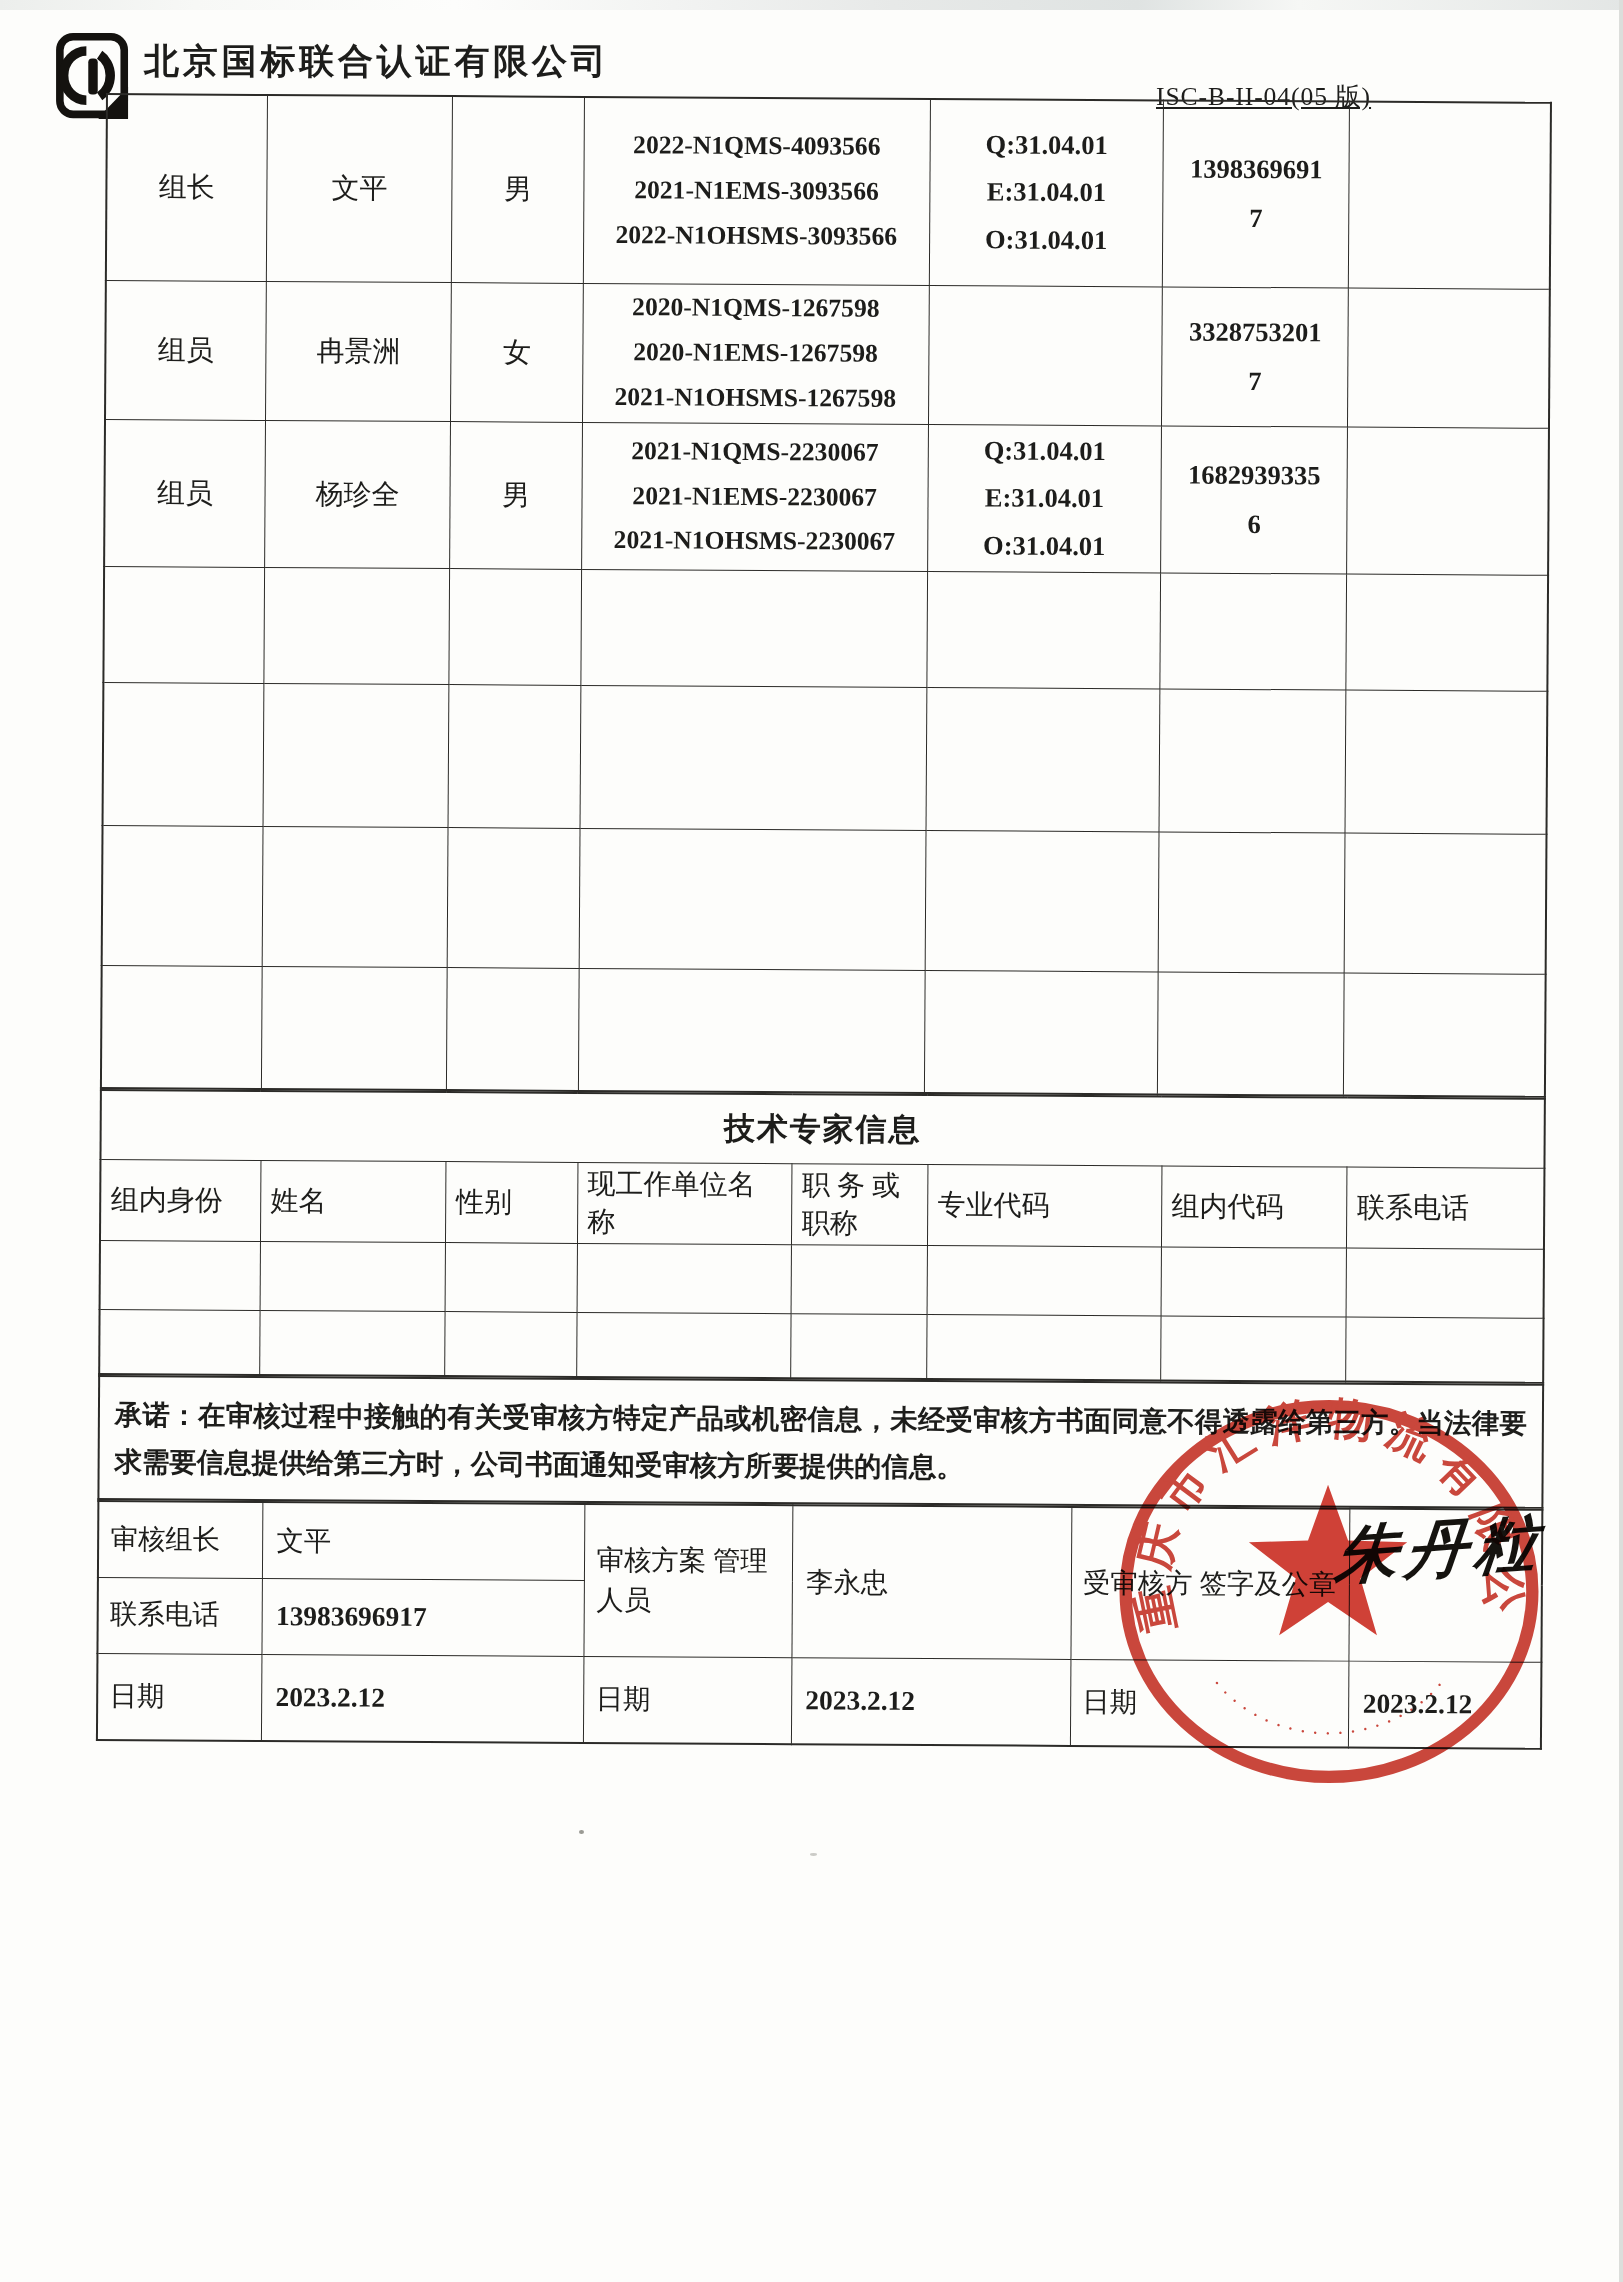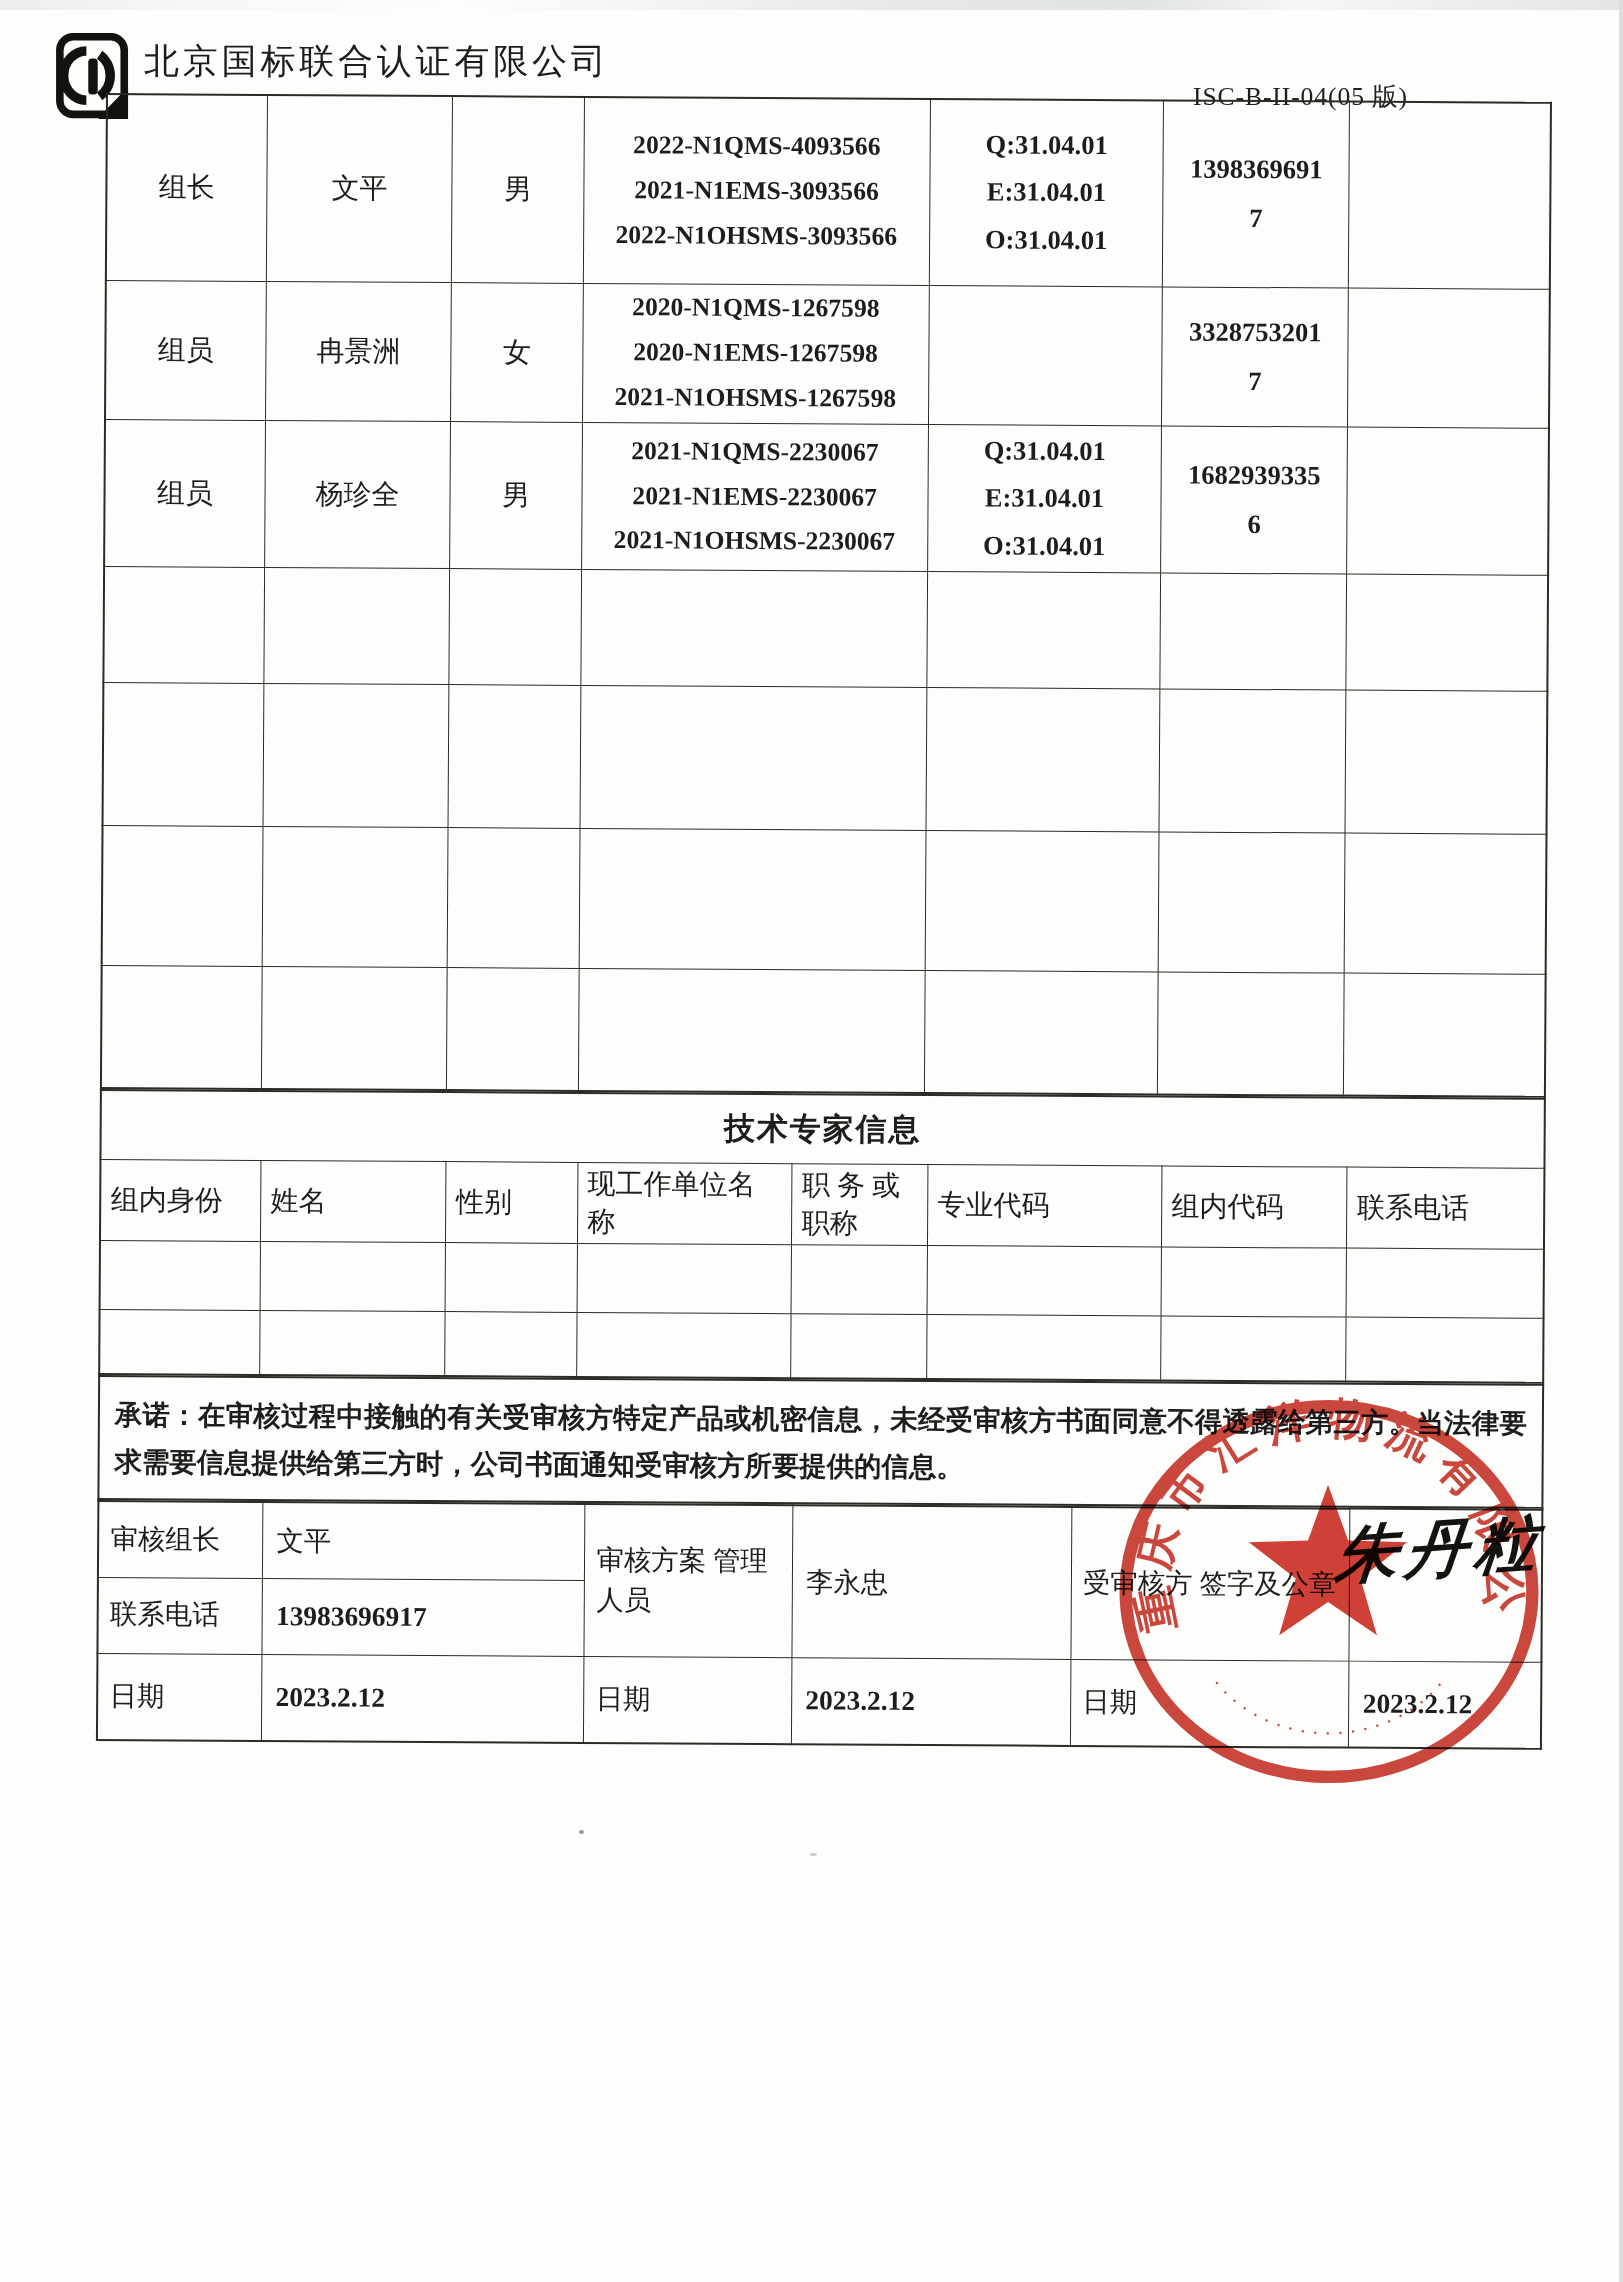--- a/index.html
+++ b/index.html
@@ -11,25 +11,25 @@
   }
   
   .scan-topbar{position:absolute;left:0;top:0;width:1624px;height:10.4px;
     background:linear-gradient(90deg,#eceeec 0%,#f7f8f6 12%,#fdfdfc 28%,#e7e9e8 55%,#dfe3e2 70%,#f6f7f5 80%,#e3e6e5 100%);}
   .scan-rightedge{position:absolute;right:0;top:0;width:4.7px;height:2283px;background:#dcdedb;}
   .speck{position:absolute;background:#9a9a94;border-radius:50%;}
 
   
   .hdr{position:absolute;left:0;top:17px;width:1624px;height:79px;}
   .logo{position:absolute;left:55px;top:15px;}
-  .company-cn{position:absolute;left:144px;top:21px;font-size:35px;font-weight:400;letter-spacing:3.8px;}
+  .company-cn{position:absolute;left:144px;top:21px;font-size:35px;font-weight:700;letter-spacing:3.8px;}
   .company-en{position:absolute;left:142px;top:66px;font-size:22px;font-weight:bold;
     font-family:"DejaVu Sans Mono","Liberation Mono",monospace;
     border-bottom:1.9px solid #262624;padding-bottom:0.9px;letter-spacing:0px;}
-  .form-code{position:absolute;left:1193px;top:62px;font-size:25.6px;letter-spacing:0.9px;}
+  .form-code{position:absolute;left:1156px;top:62px;font-size:25.6px;letter-spacing:0.9px;text-decoration:underline;}
 
   
   .doc-tables{position:absolute;left:106px;top:93px;width:1446px;
     transform:rotate(0.35deg);transform-origin:0 0;}
   table{width:100%;border-collapse:collapse;table-layout:fixed;}
   table{border:2.8px solid #2c2b28;}
   td{border:1.9px solid #2c2b28;text-align:center;vertical-align:middle;padding:1.9px 5.7px;overflow:hidden;}
   .cn{font-size:28px;}
   .certs .ln{line-height:1.75;font-weight:bold;font-size:25.6px;white-space:nowrap;}
   .codes .ln{line-height:1.8;font-weight:bold;font-size:26.5px;}

